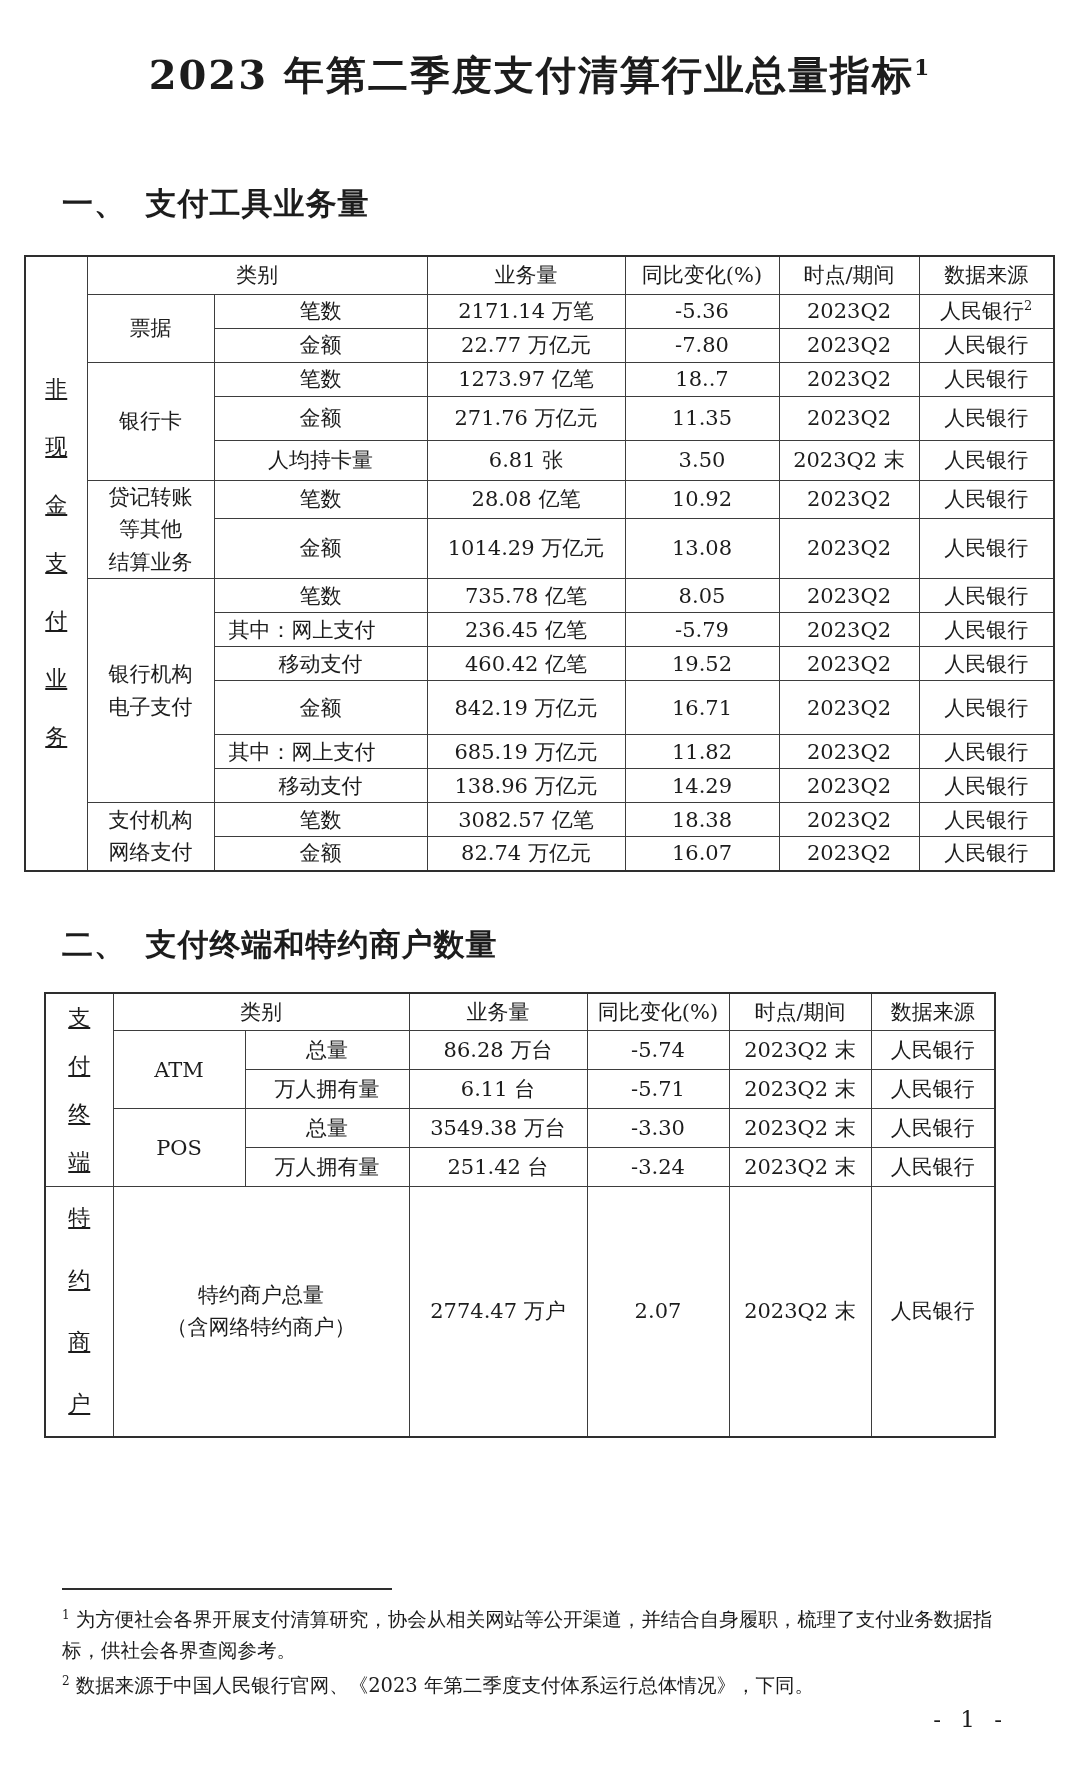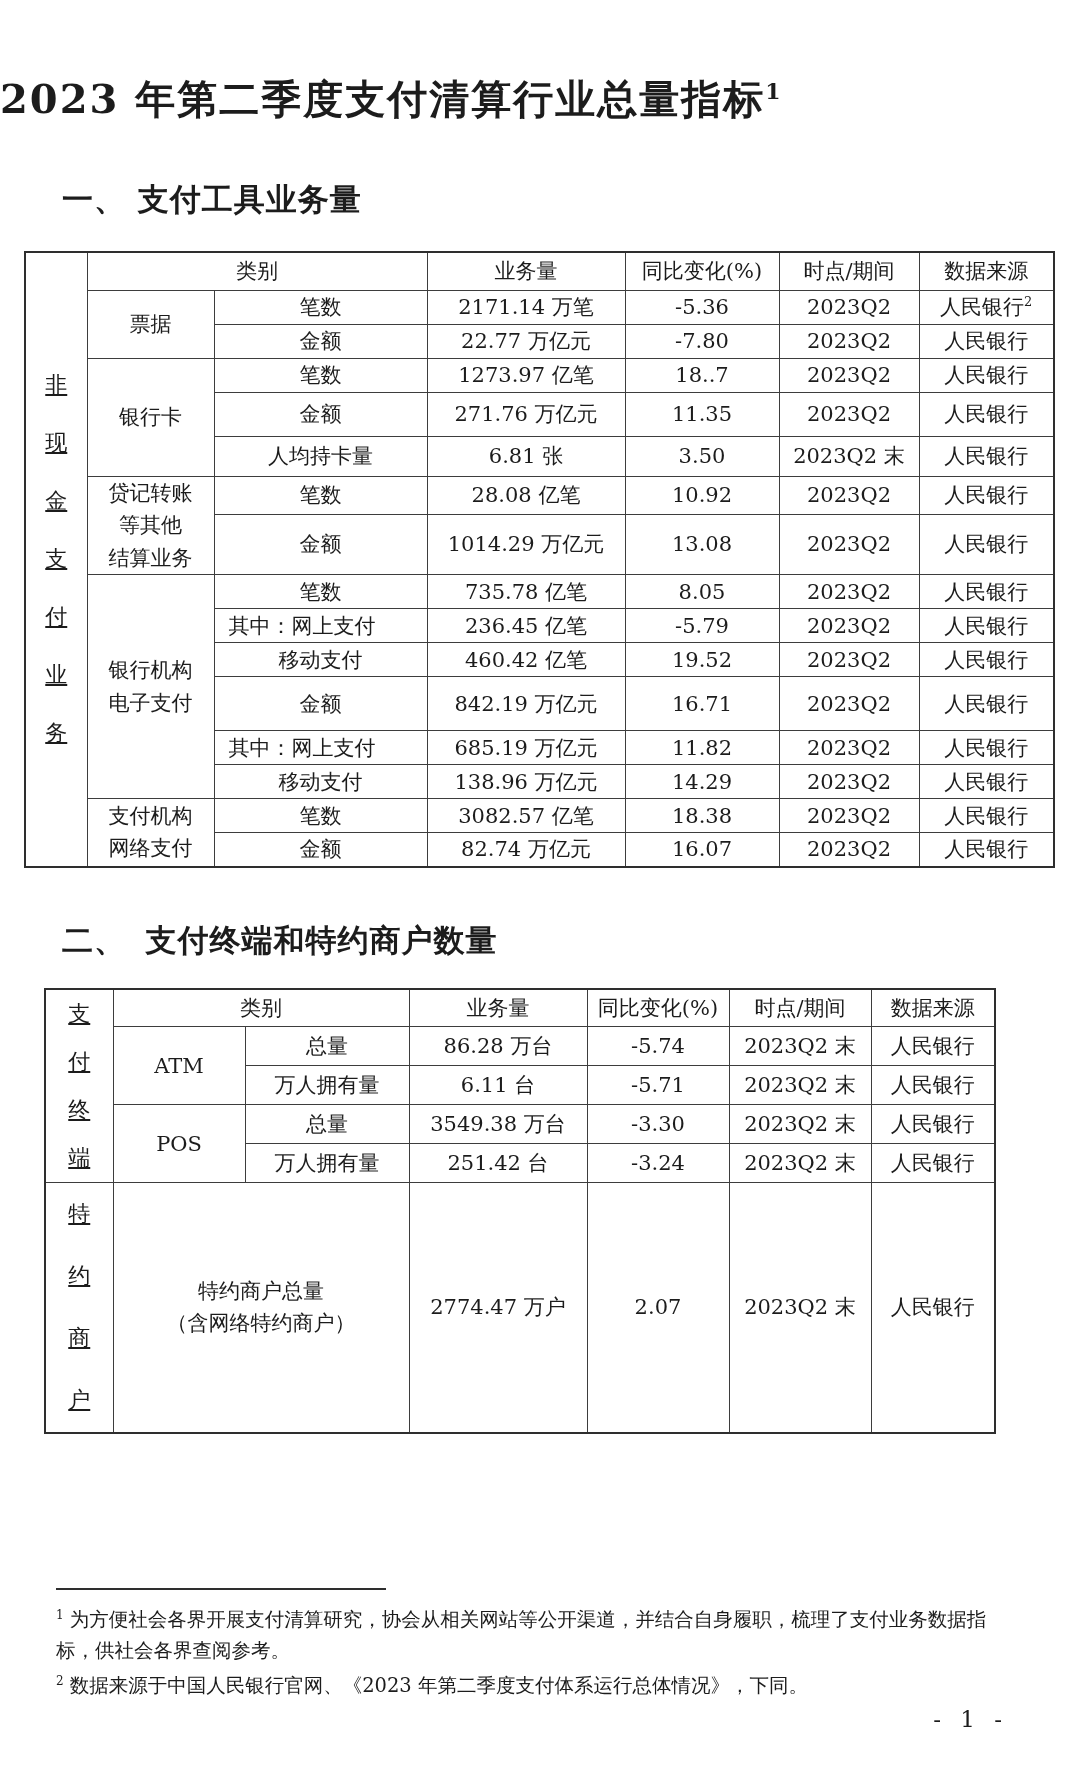--- a/index.html
+++ b/index.html
@@ -12,37 +12,37 @@
     color: #1c1c1c;
     position: relative;
   }
   .page {
     width: 1080px;
     height: 1775px;
     overflow: hidden;
     position: relative;
   }
   .title {
-    padding-top: 72px;
-    text-align: left;
+    padding-top: 48px;
+    text-align: center;
     font-size: 40px;
     font-weight: bold;
     letter-spacing: 2px;
   }
   .title sup {
     font-size: 22px;
     font-weight: bold;
   }
   .sec-heading {
     font-size: 31px;
     font-weight: bold;
     margin-left: 62px;
     letter-spacing: 1px;
   }
-  .sec-heading.first { margin-top: 52px; }
+  .sec-heading.first { margin-top: 80px; font-family: Liberation Mono, monospace; }
   .sec-heading.second { margin-top: 52px; font-family: Liberation Mono, monospace; }
 
   table {
     border-collapse: collapse;
     table-layout: fixed;
     font-size: 21px;
     text-align: center;
     border: 2px solid #2e2e2e;
   }
   #table1 { margin: 30px 0 0 24px; width: 1029px; }
@@ -73,21 +73,21 @@
   .lh-58 { line-height: 58px; }
   .lh-48 { line-height: 48px; }
   .lh-62 { line-height: 62px; }
 
   .pre { white-space: pre-line; line-height: 1.55; }
   td.left { text-align: left; padding-left: 14px; }
   td sup { font-size: 13px; }
 
   .footnote-block {
     position: absolute;
-    left: 56px;
+    left: 62px;
     top: 1588px;
     width: 956px;
     font-size: 19.5px;
     line-height: 1.6;
   }
   .footnote-rule {
     width: 330px;
     border-top: 2px solid #2e2e2e;
     margin-bottom: 14px;
   }

